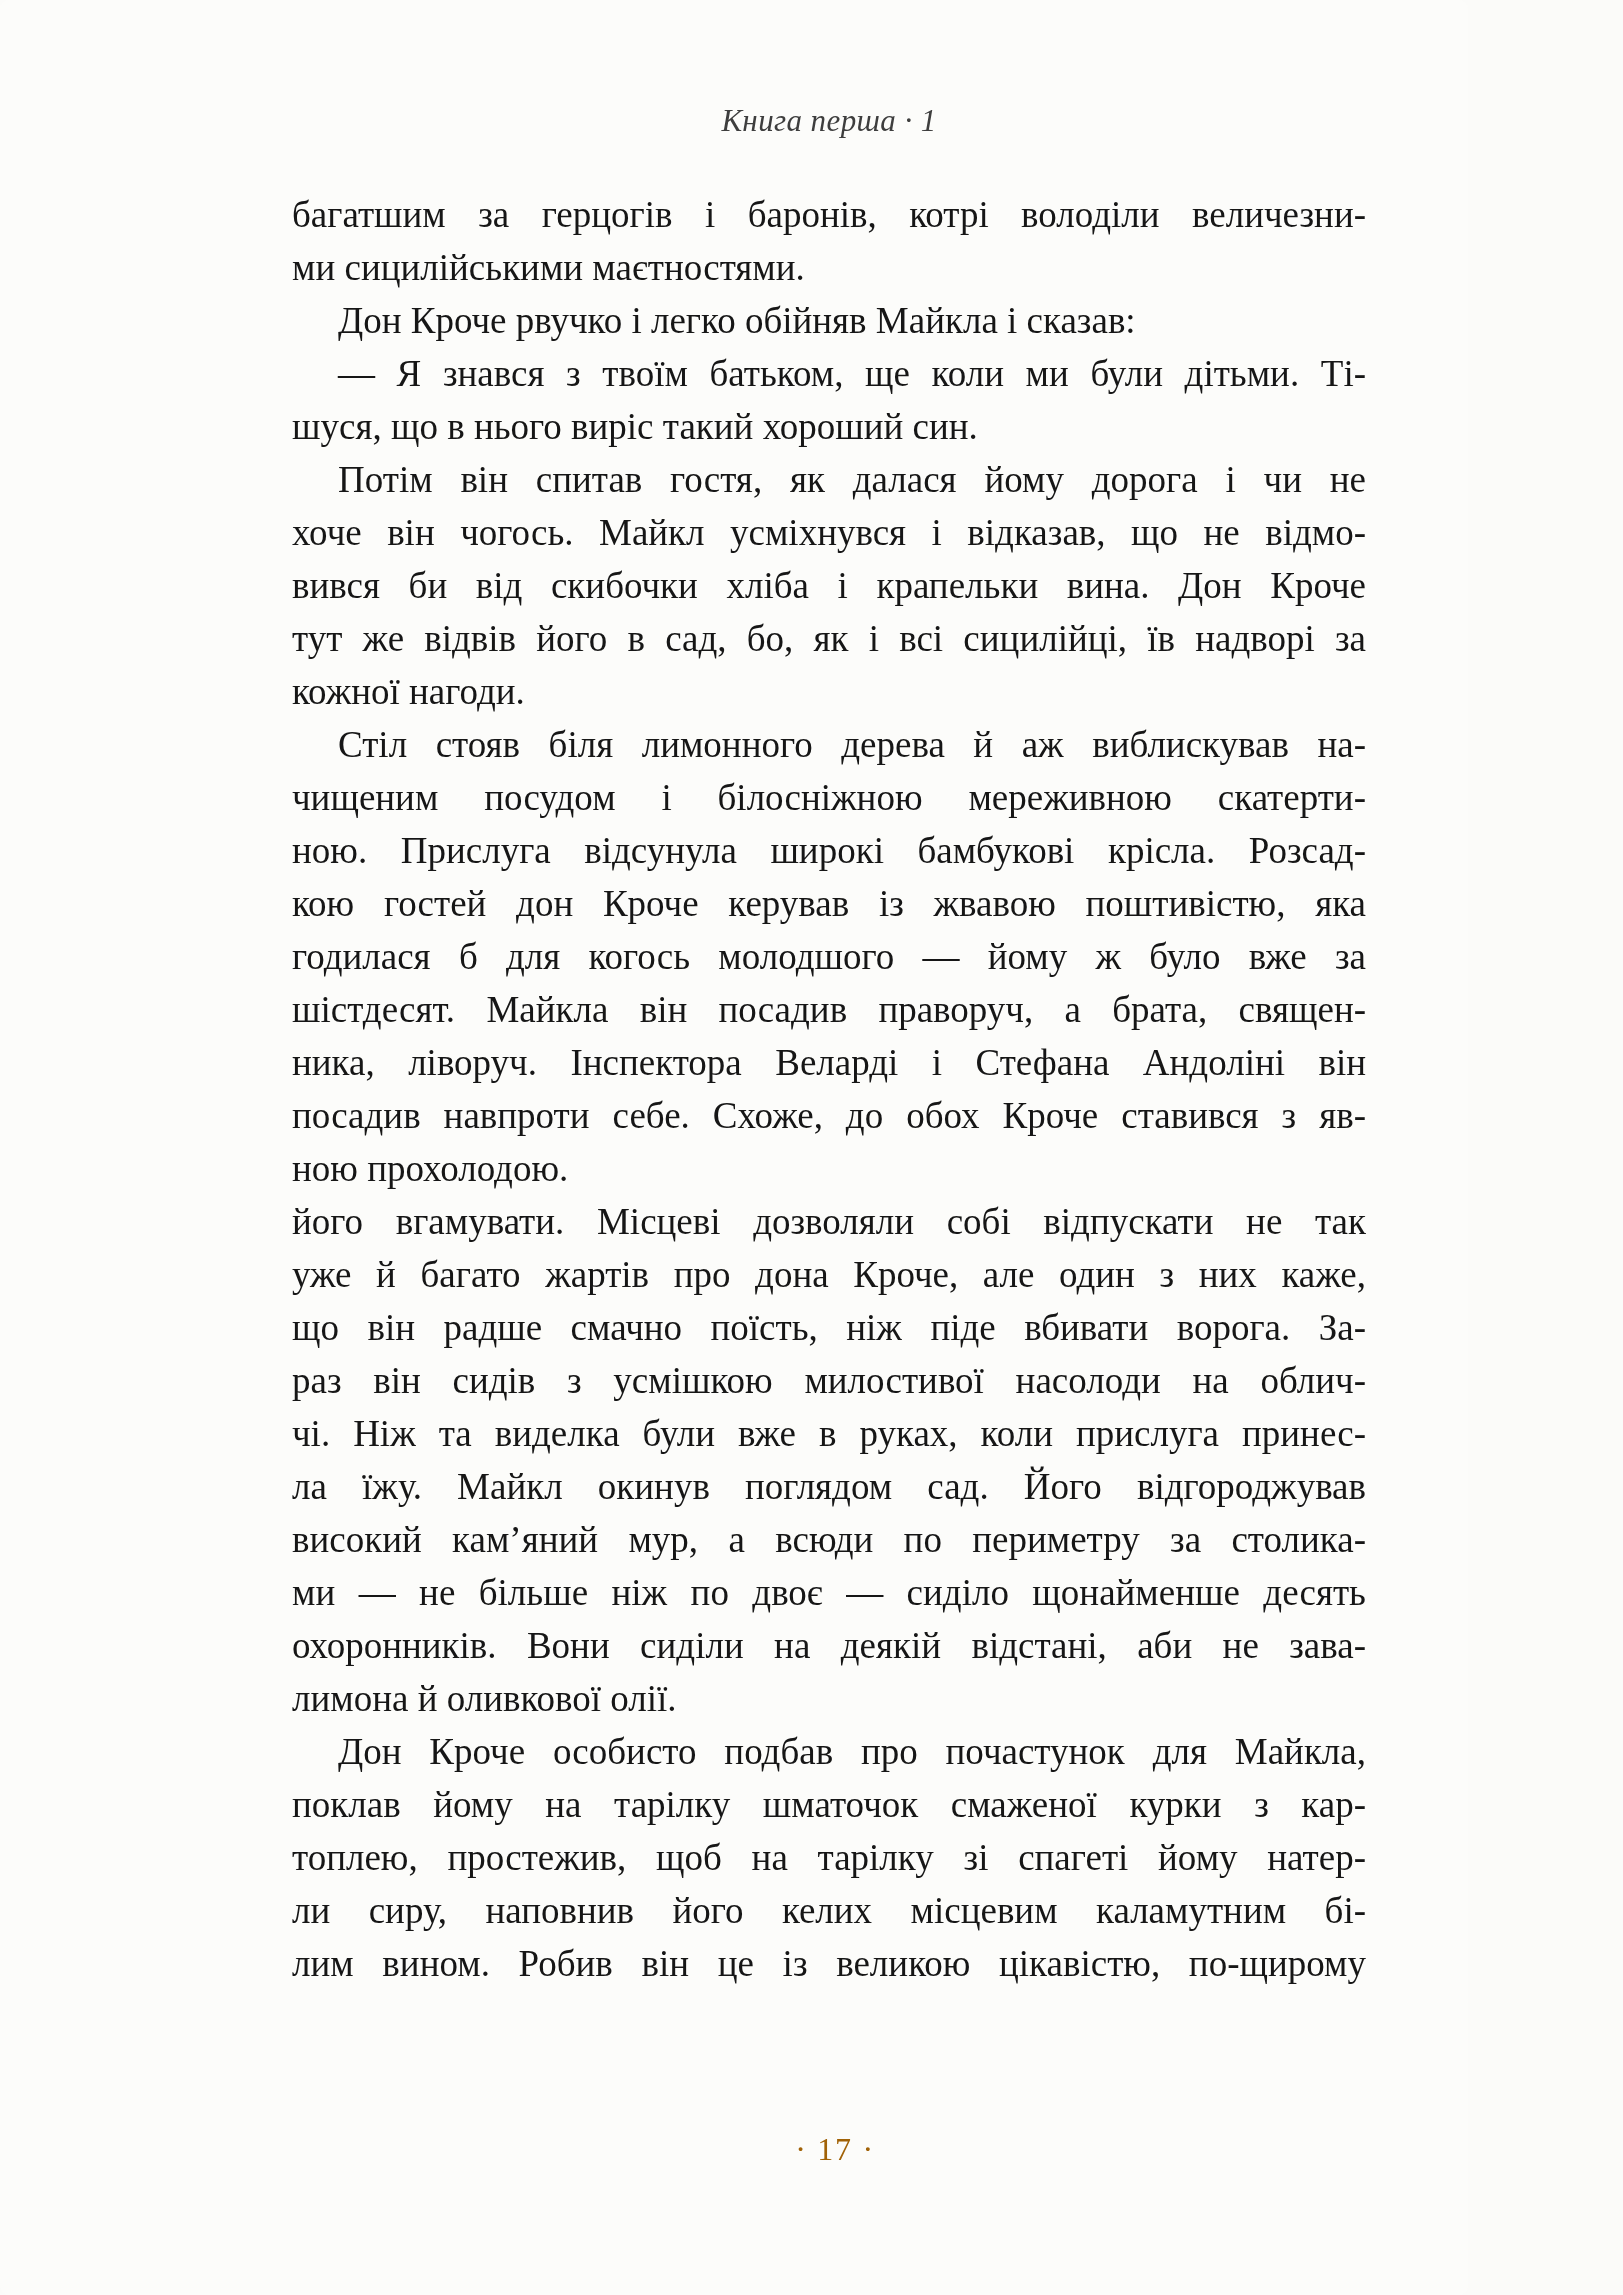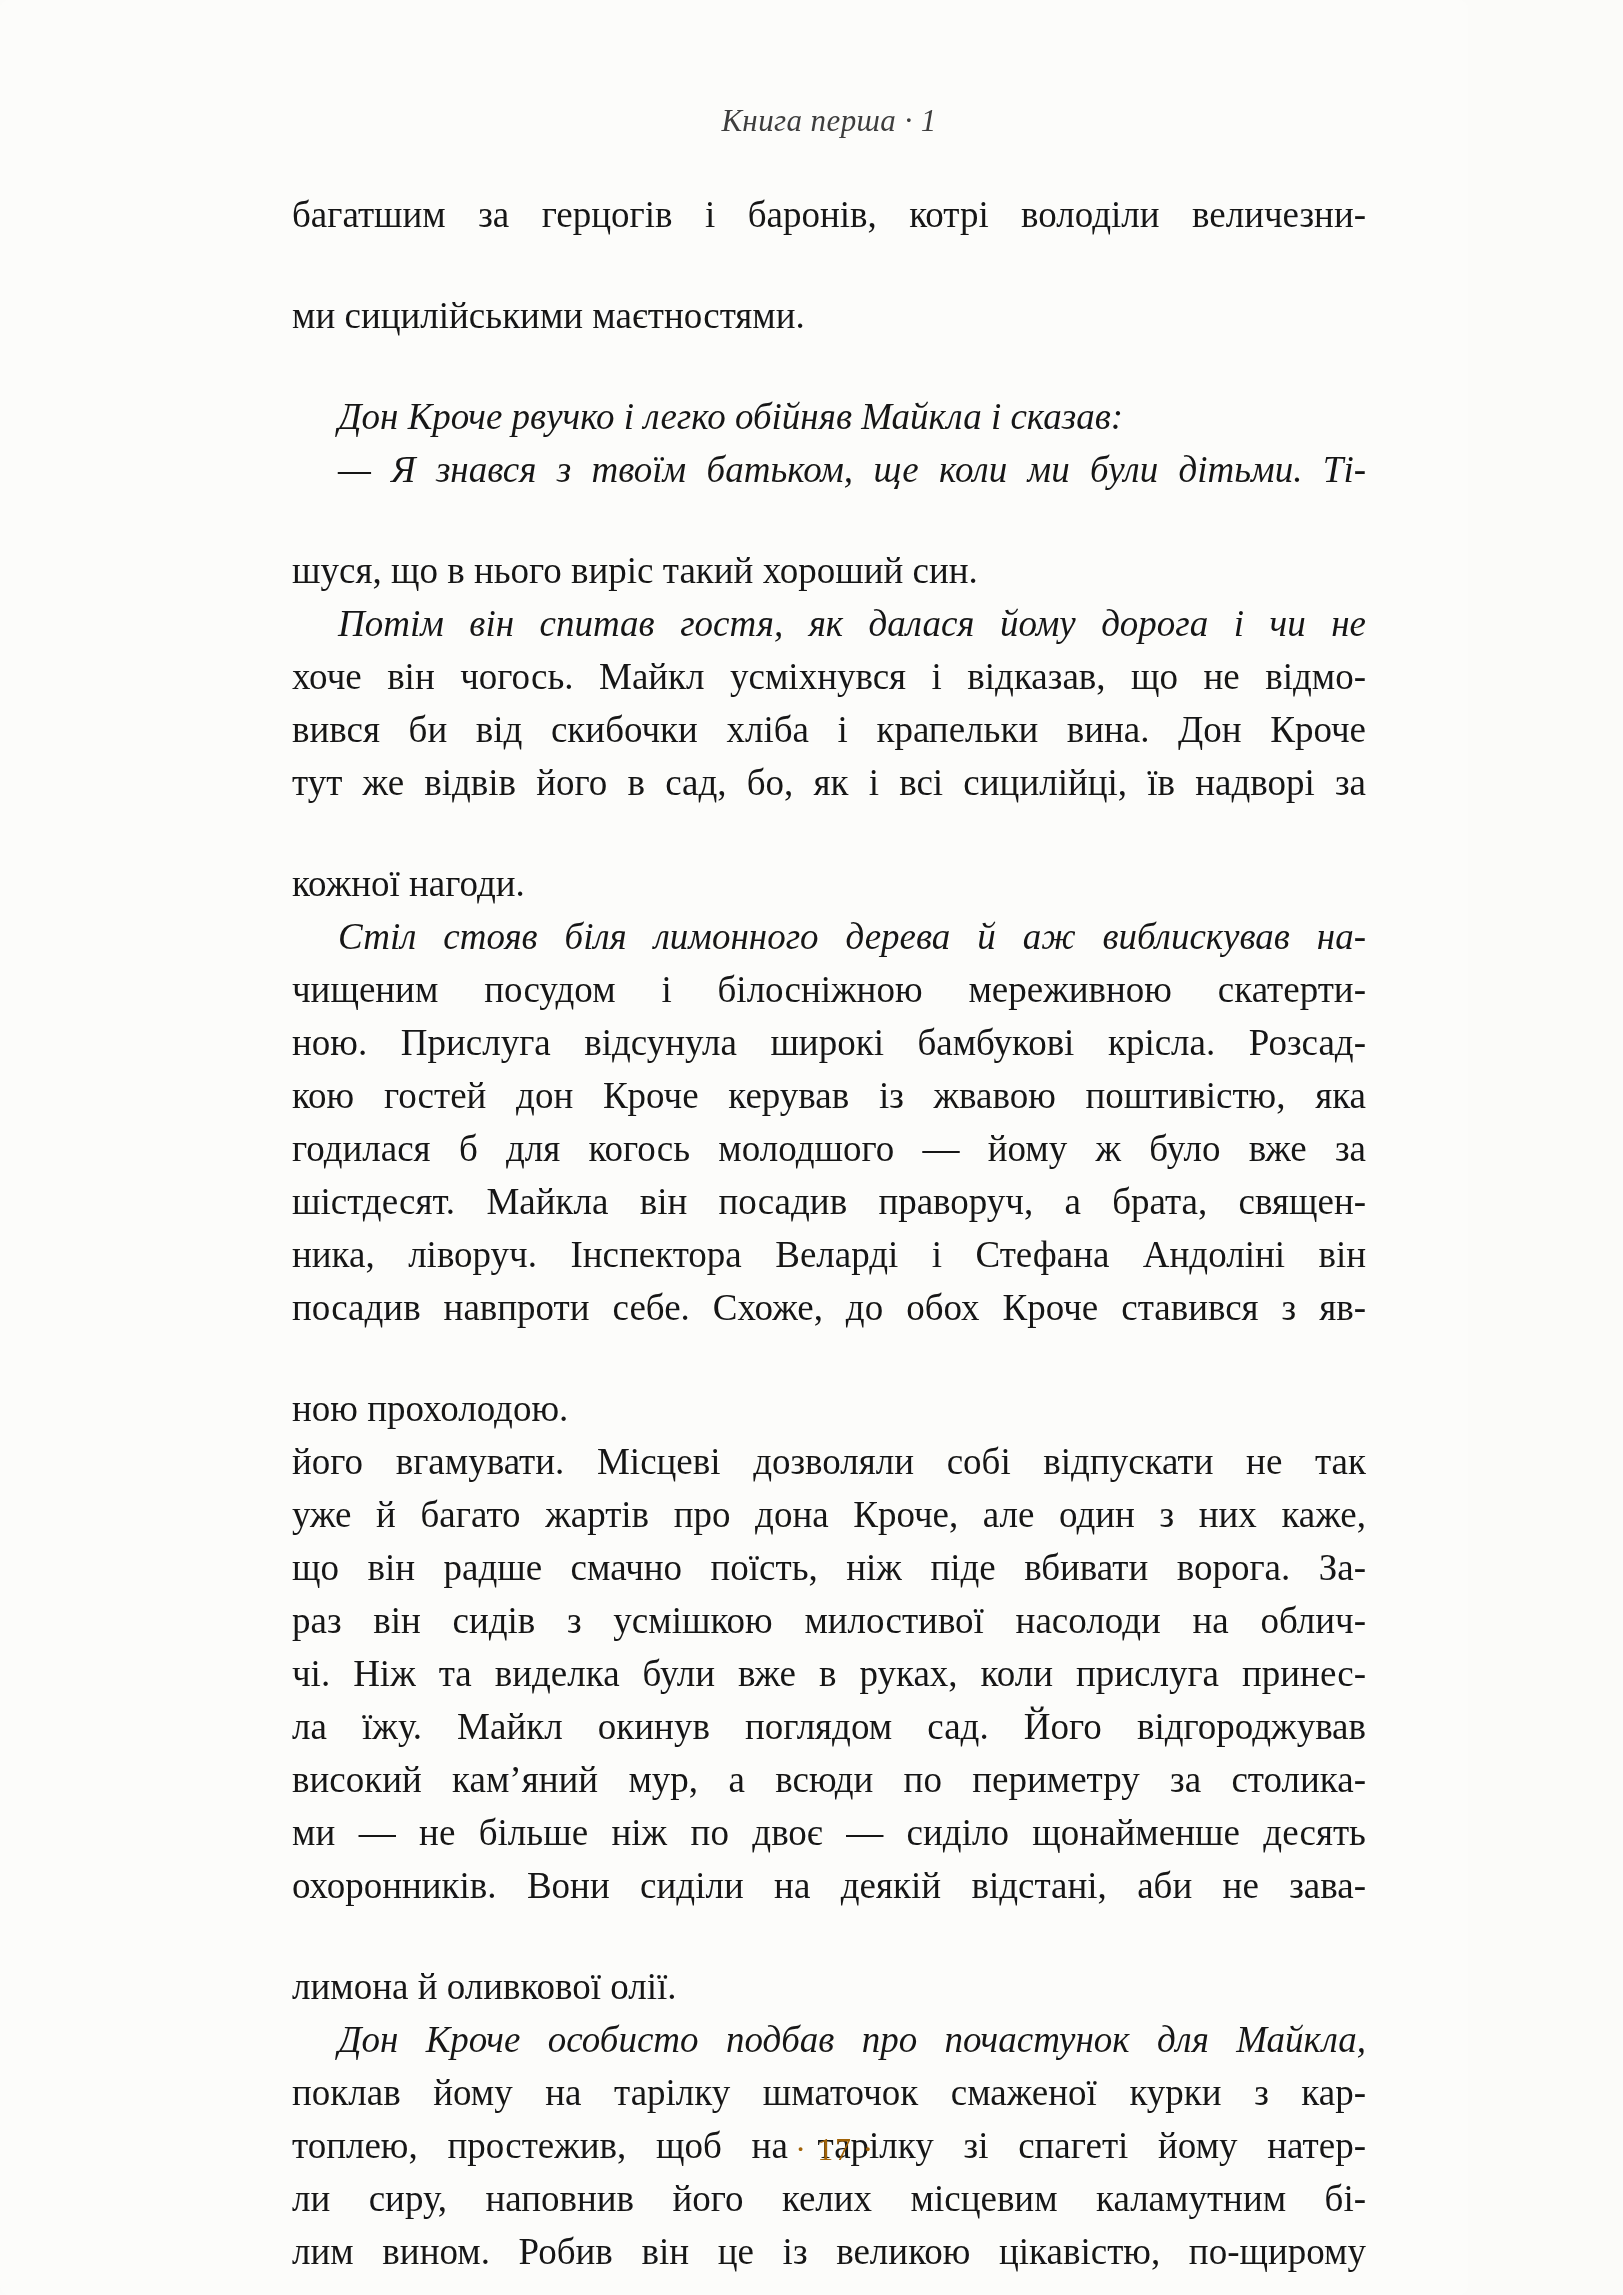--- a/index.html
+++ b/index.html
@@ -42,25 +42,23 @@
   }
   .bl {
     text-align: justify;
     text-align-last: justify;
     white-space: normal;
     height: 53px;
     overflow: visible;
   }
   .bl.e {
     text-align-last: left;
-    margin-top: 48px;
   }
   .bl.i {
     text-indent: 46px;
-    font-style: italic;
   }
   .page-number {
     position: absolute;
     left: 281px;
     top: 2128px;
     width: 1108px;
     text-align: center;
     font-size: 32px;
     line-height: 42px;
     color: #a16207;

